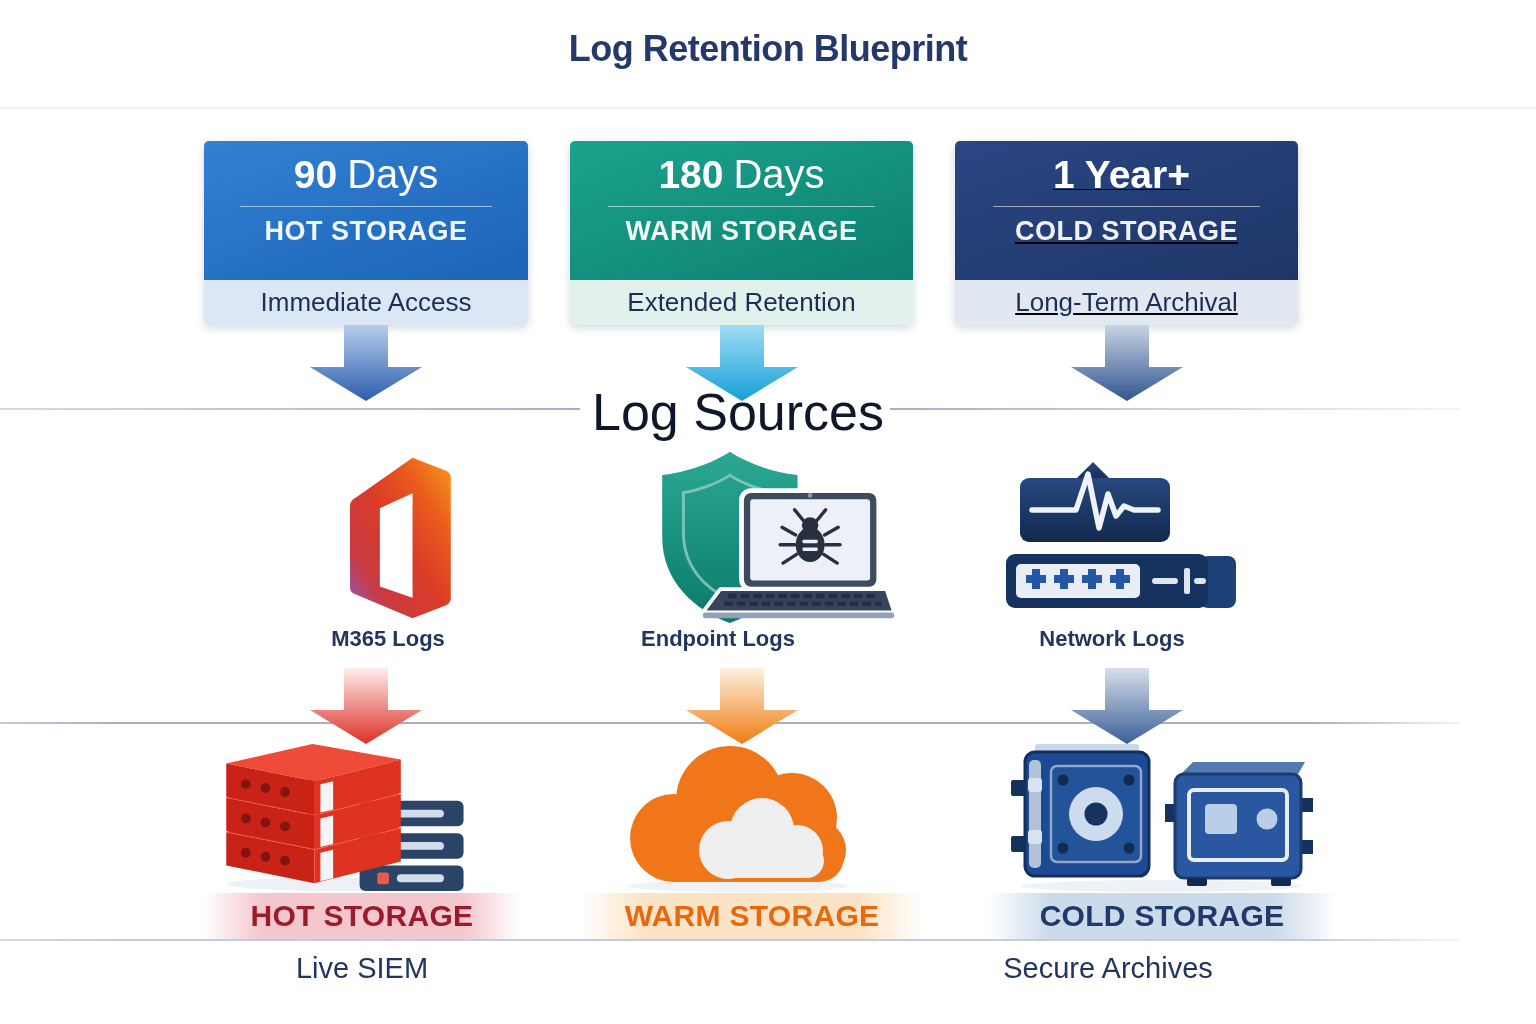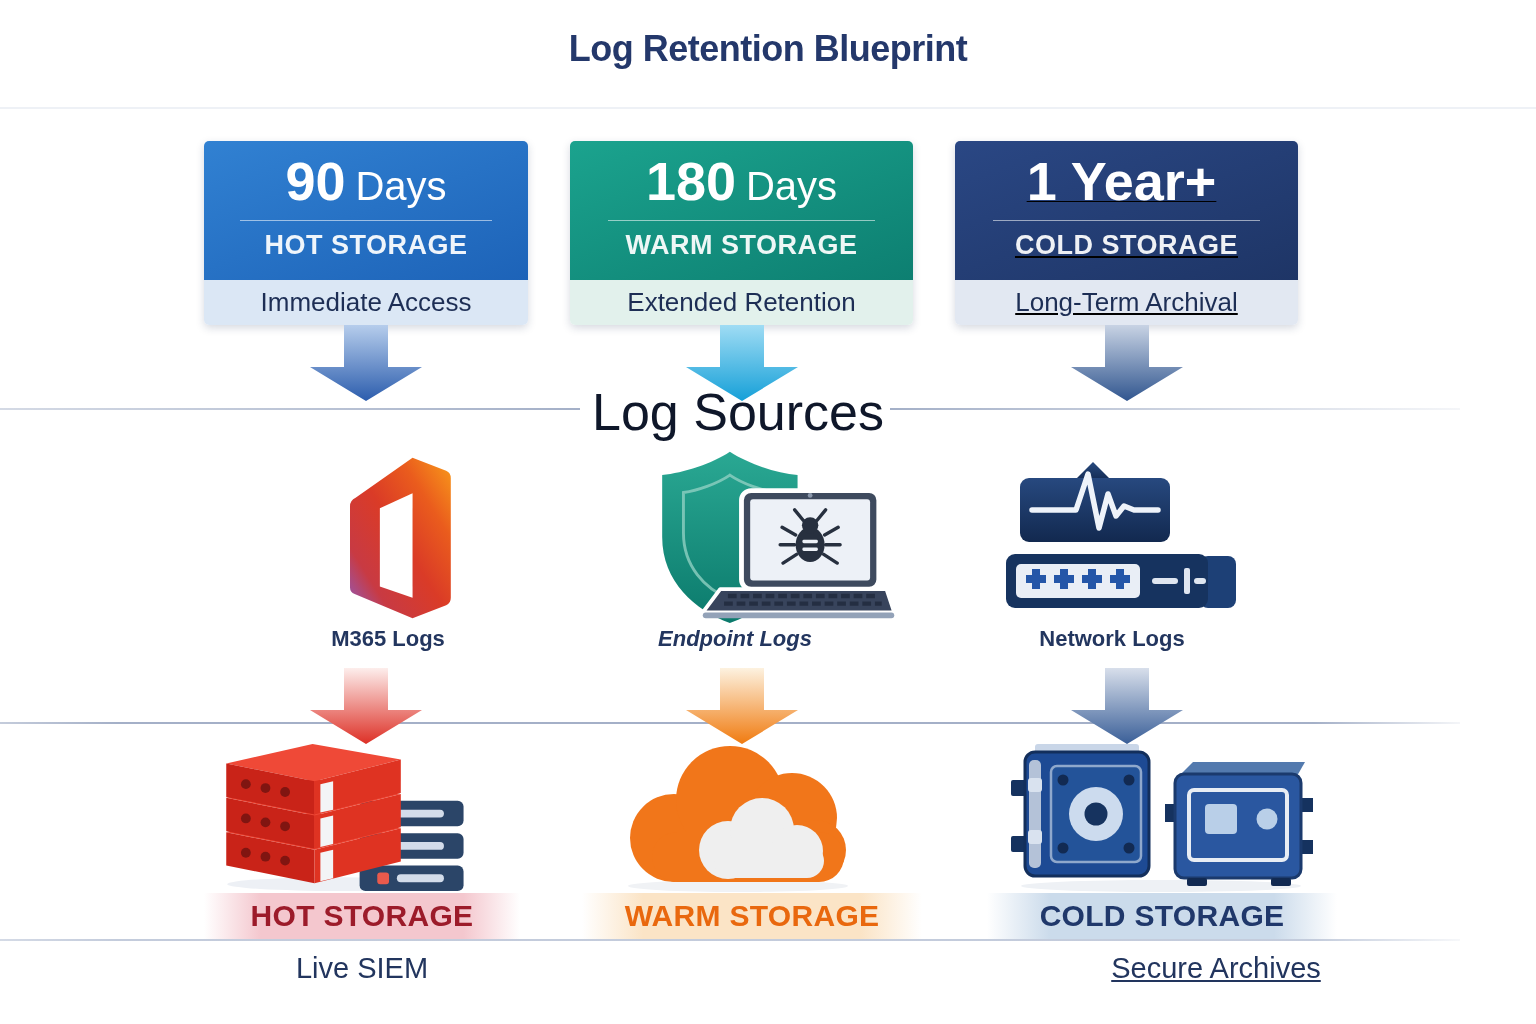--- a/index.html
+++ b/index.html
@@ -7,21 +7,21 @@
           font-family:"Liberation Sans",sans-serif;overflow:hidden;}
   .abs{position:absolute;}
   .page-title{top:28px;left:0;width:100%;text-align:center;font-size:36px;font-weight:800;
               color:#24386b;letter-spacing:-0.5px;}
   .hr{position:absolute;height:2px;}
   
   .card{position:absolute;top:141px;border-radius:5px;overflow:hidden;
         box-shadow:0 3px 8px rgba(25,45,85,.18);z-index:2;}
   .card-main{height:139px;display:flex;flex-direction:column;align-items:center;color:#fff;}
   .card-duration{margin-top:12px;line-height:1.05;white-space:nowrap;}
-  .num{font-size:54px;font-weight:800;}
+  .num{font-size:39px;font-weight:800;}
   .unit{font-size:40px;font-weight:400;margin-left:10px;text-align:center;}
   .card-div{width:78%;height:1px;background:rgba(255,255,255,.55);margin-top:10px;}
   .card-tier{margin-top:9px;font-size:27px;font-weight:600;letter-spacing:.5px;color:rgba(255,255,255,.93);}
   .card-strip{height:45px;display:flex;align-items:center;justify-content:center;
               font-size:26px;font-weight:500;color:#1d2e55;}
   .c1 .card-main{background:linear-gradient(160deg,#3181d2,#1d63b8);}
   .c1 .card-strip{background:#dbe7f5;}
   .c2 .card-main{background:linear-gradient(160deg,#1ba38e,#0d7f71);}
   .c2 .card-strip{background:#e2f1ec;}
   .c3 .card-main{background:linear-gradient(160deg,#2a4784,#1e3566);}
@@ -169,21 +169,21 @@
       <path d="M60,109 h8 v6 h6 v8 h-6 v6 h-8 v-6 h-6 v-8 h6 Z"></path>
       <path d="M88,109 h8 v6 h6 v8 h-6 v6 h-8 v-6 h-6 v-8 h6 Z"></path>
       <path d="M116,109 h8 v6 h6 v8 h-6 v6 h-8 v-6 h-6 v-8 h6 Z"></path>
     </g>
     <rect x="152" y="118" width="26" height="6" rx="3" fill="#dfe6f0"></rect>
     <rect x="184" y="108" width="6" height="26" rx="2" fill="#dfe6f0"></rect>
     <rect x="194" y="118" width="12" height="6" rx="3" fill="#dfe6f0"></rect>
   </svg>
 
   <div class="abs src-label" style="left:388px;">M365 Logs</div>
-  <div class="abs src-label" style="left:735px;font-style:italic;">Endpoint Logs</div>
+  <div class="abs src-label" style="left:718px;">Endpoint Logs</div>
   <div class="abs src-label" style="left:1112px;">Network Logs</div>
 
   <svg class="arrow" style="left:306px;top:668px;" width="120" height="76" viewBox="0 0 120 76">
     <defs>
         <linearGradient id="ag4" x1="0" y1="0" x2="0" y2="1">
           <stop offset="0" stop-color="#fdeeec"></stop>
           <stop offset="1" stop-color="#dd3026"></stop>
         </linearGradient>
       </defs>
     <path d="M38,0 h44 v42 h34 L60,76 4,42 h34 Z" fill="url(#ag4)"></path>
@@ -300,15 +300,15 @@
     </g>
   </svg>
 
   <div class="hr" style="top:939px;left:0;width:1460px;height:1.5px;background:linear-gradient(90deg,rgba(170,182,205,.5),rgba(170,182,205,.7) 8%,rgba(170,182,205,.7) 90%,rgba(170,182,205,.1));z-index:1;"></div>
 
   <div class="abs banner hot" style="left:204px;width:316px;">HOT STORAGE</div>
   <div class="abs banner warm" style="left:582px;width:340px;">WARM STORAGE</div>
   <div class="abs banner cold" style="left:987px;width:350px;">COLD STORAGE</div>
 
   <div class="abs sub-label" style="left:362px;">Live SIEM</div>
-  <div class="abs sub-label" style="left:1216px;text-decoration:underline;">Secure Archives</div>
+  <div class="abs sub-label" style="left:1108px;">Secure Archives</div>
 
 </div>
 
 </body></html>

